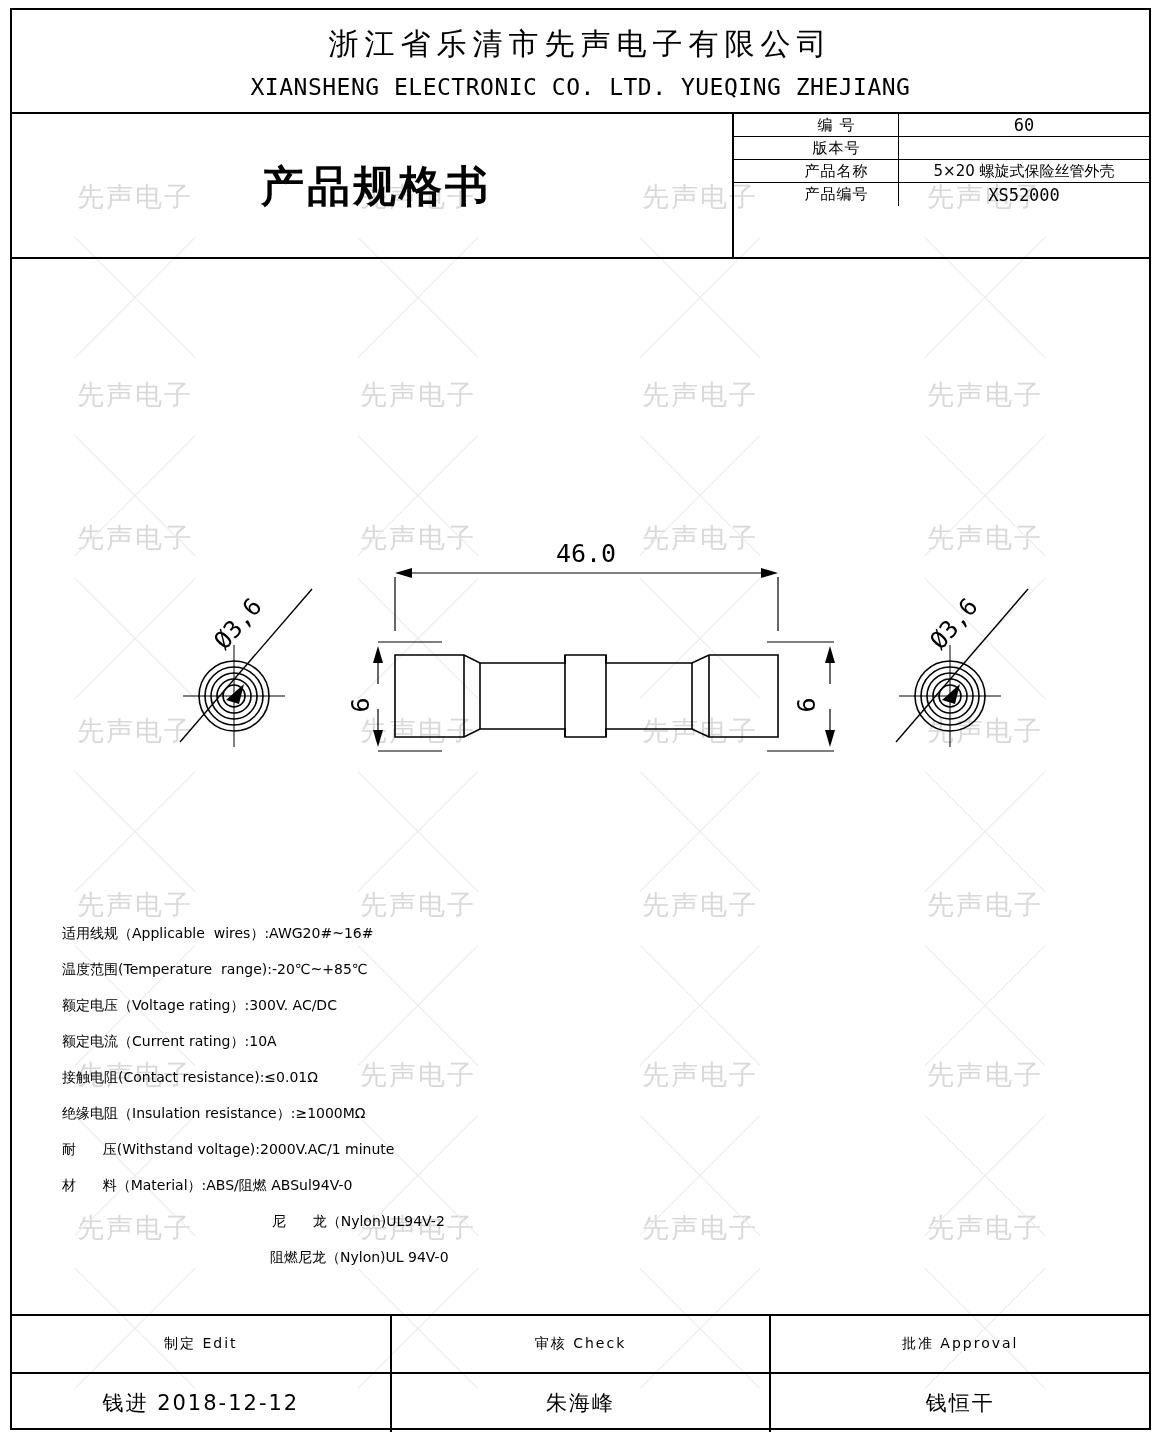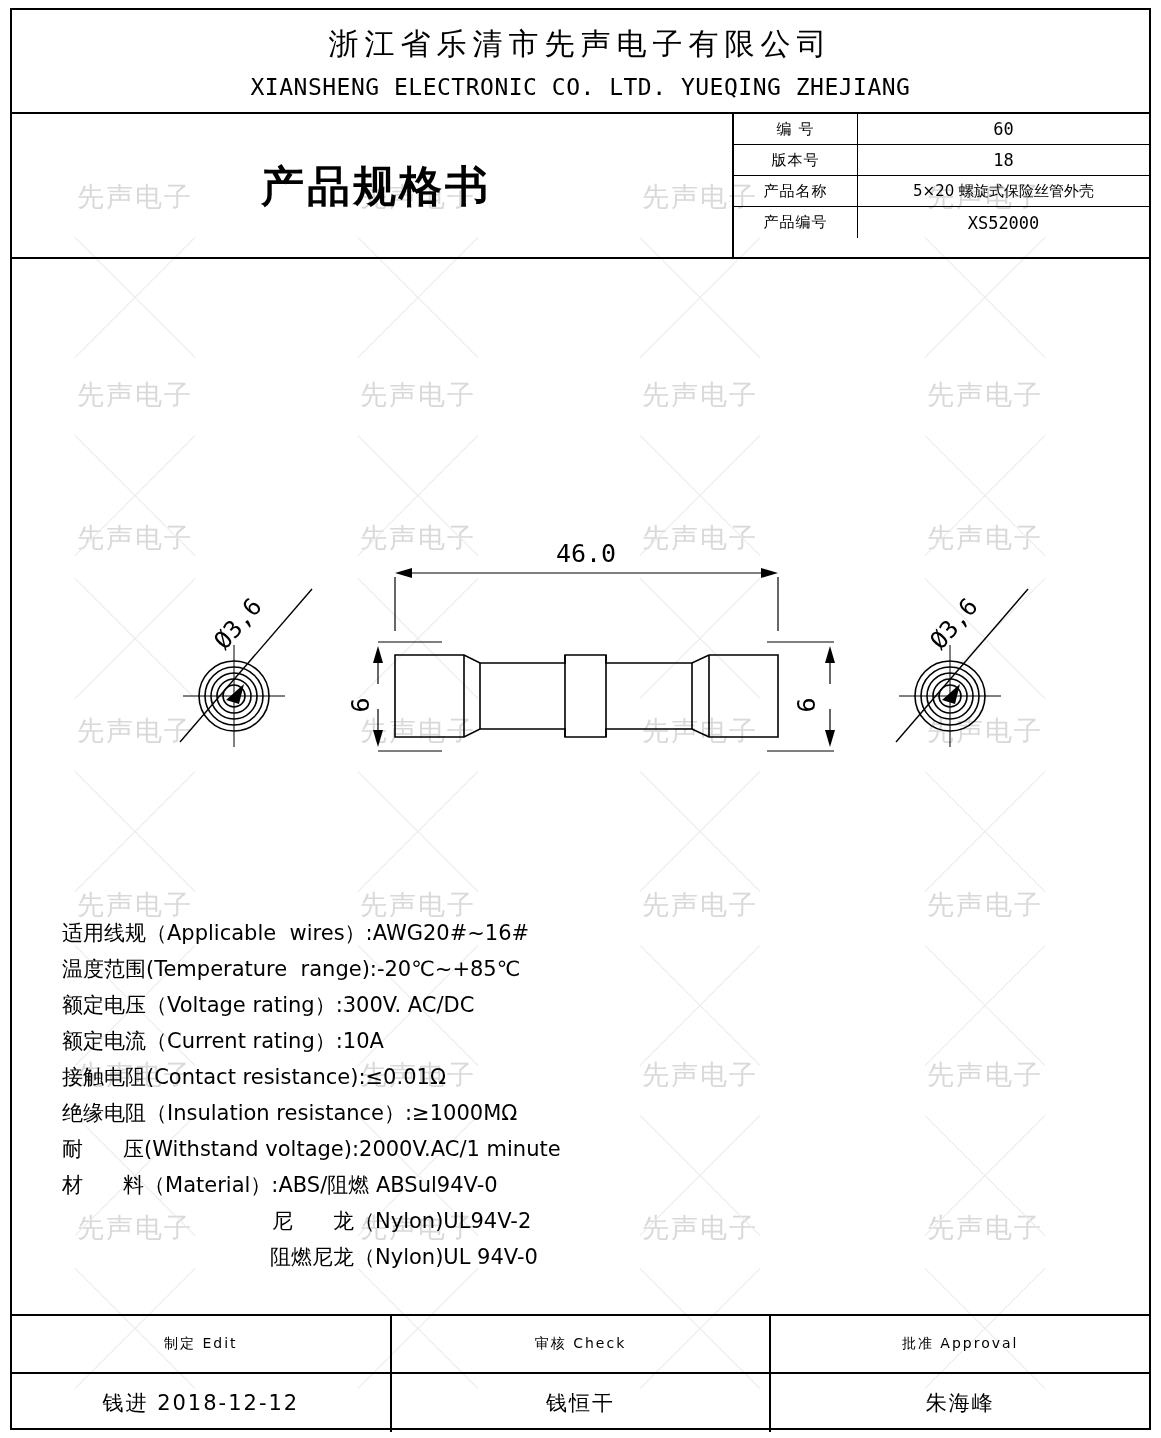--- a/index.html
+++ b/index.html
@@ -86,23 +86,24 @@
     position: absolute;
     left: 720px;
     top: 0;
     width: 417px;
     height: 145px;
     border-left: 2px solid #000;
     box-sizing: border-box;
   }
   .meta-row {
     display: flex;
-    height: 31px;
+    height: 23px;
     box-sizing: border-box;
     border-bottom: 1px solid #000;
+    padding-left: 41px;
   }
   .meta-row:last-child { border-bottom: none; }
   .meta-key {
     width: 124px;
     border-right: 1px solid #000;
     box-sizing: border-box;
     display: flex;
     align-items: center;
     justify-content: center;
     font-family: "DejaVu Sans", sans-serif;
@@ -134,21 +135,21 @@
   
   .specs {
     position: absolute;
     left: 62px;
     top: 915px;
     width: 1030px;
     z-index: 5;
   }
   .spec-line {
     font-family: "DejaVu Sans", sans-serif;
-    font-size: 21px;
+    font-size: 14px;
     line-height: 36px;
     white-space: pre;
     letter-spacing: 0px;
   }
   .spec-line.ind1 { padding-left: 210px; }
   .spec-line.ind2 { padding-left: 208px; }
   
   .sigs {
     position: absolute;
     left: 12px;
@@ -306,21 +307,20 @@
     <div class="doc-title">
       <span>产品规格书</span>
     </div>
     <div class="meta">
       <div class="meta-row">
         <div class="meta-key">编 号</div>
         <div class="meta-val">60</div>
       </div>
       <div class="meta-row">
         <div class="meta-key">版本号</div>
-        <div class="meta-val">18</div>
       </div>
       <div class="meta-row">
         <div class="meta-key">产品名称</div>
         <div class="meta-val cn">5×20 螺旋式保险丝管外壳</div>
       </div>
       <div class="meta-row">
         <div class="meta-key">产品编号</div>
         <div class="meta-val">XS52000</div>
       </div>
     </div>
@@ -418,18 +418,18 @@
   </div>
 
   <div class="sigs">
     <div class="sig-row top">
       <div class="sig-cell">制定 Edit</div>
       <div class="sig-cell">审核 Check</div>
       <div class="sig-cell">批准 Approval</div>
     </div>
     <div class="sig-row">
       <div class="sig-cell name">钱进 2018-12-12</div>
+      <div class="sig-cell name">朱海峰</div>
       <div class="sig-cell name">钱恒干</div>
-      <div class="sig-cell name">朱海峰</div>
     </div>
   </div>
 
 </div>
 
 </body></html>

